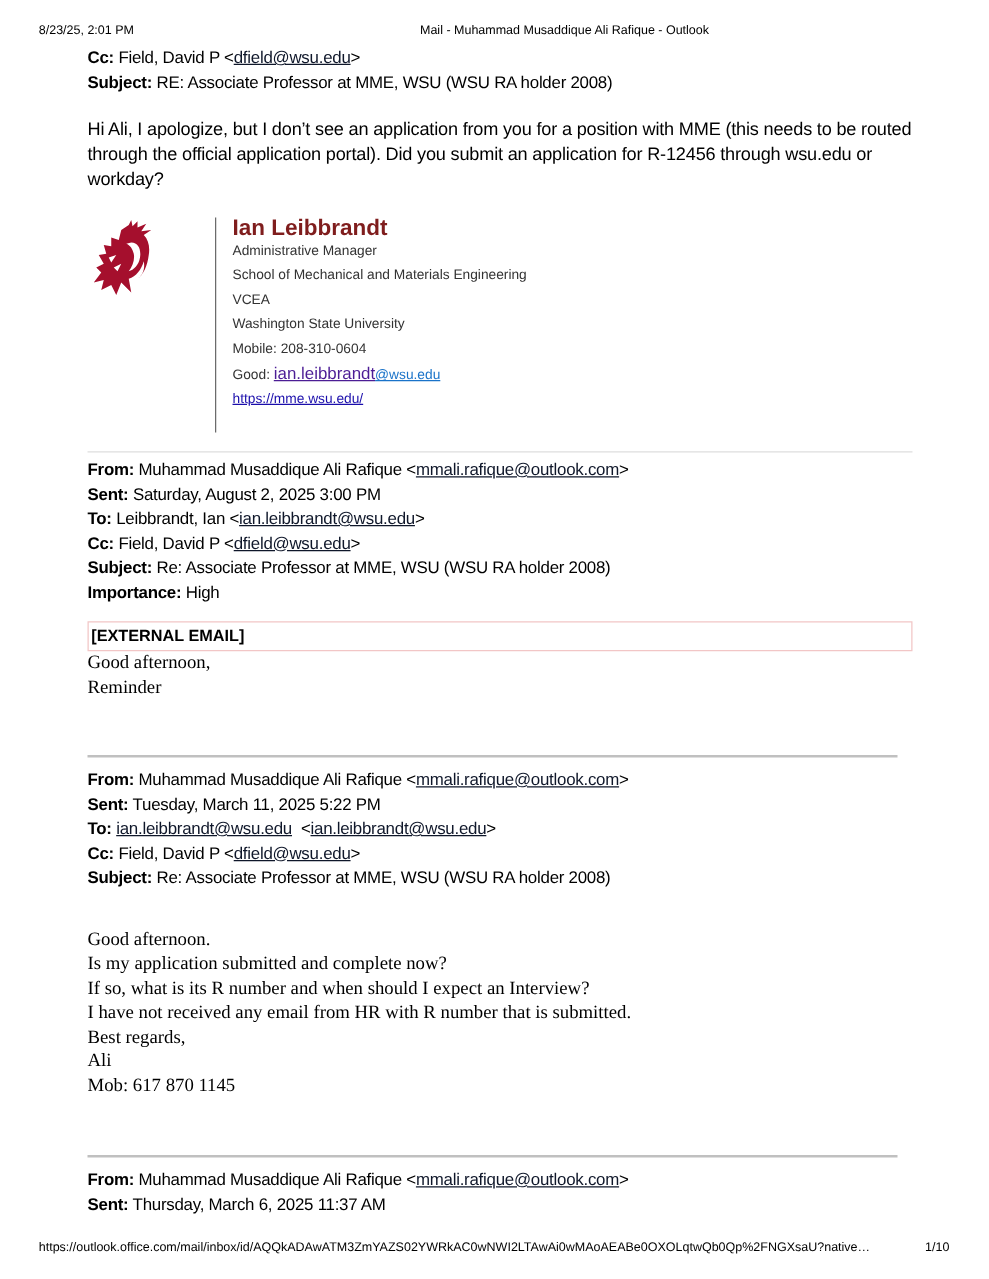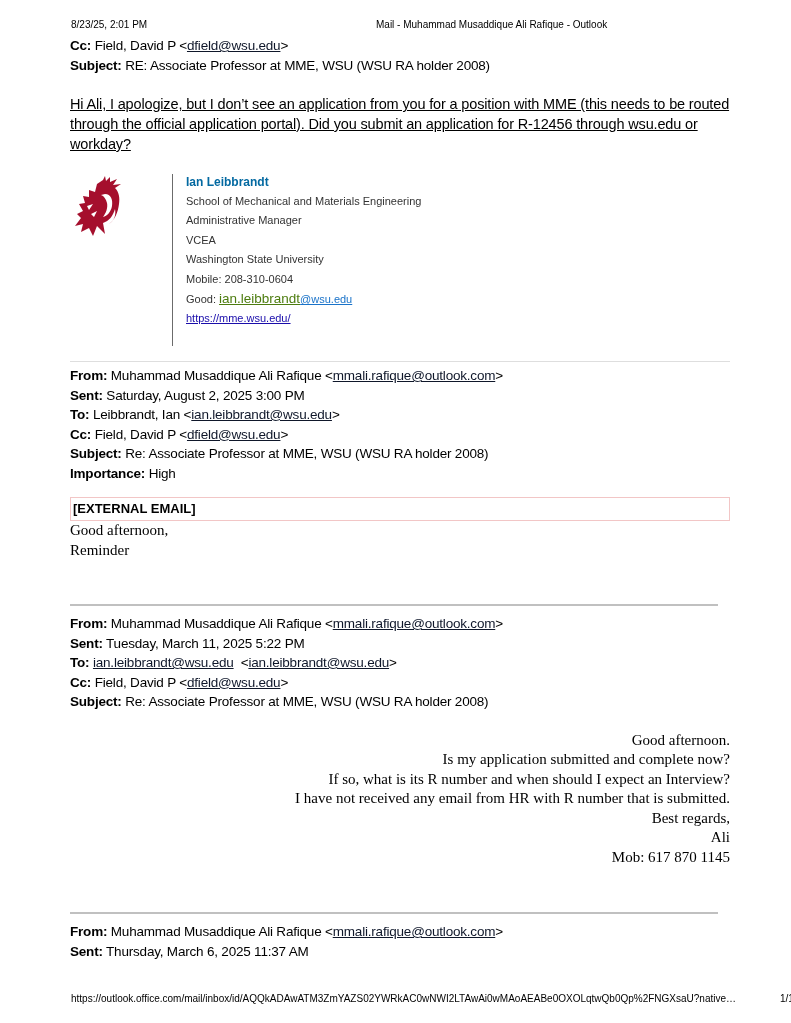--- a/index.html
+++ b/index.html
@@ -1,40 +1,40 @@
 <!DOCTYPE html>
 <html><head>
 <meta charset="utf-8">
 <style>
   html, body { margin: 0; padding: 0; background: #ffffff; }
   body { width: 791px; height: 1023px; position: relative; overflow: hidden; color: #000; }
   .print-header, .print-footer {
     position: absolute; left: 0; right: 0;
-    font-family: "Liberation Sans", sans-serif; font-size: 10px; color: #000; margin-left: 40px;
+    font-family: "Liberation Sans", sans-serif; font-size: 10px; color: #000;
   }
   .print-header { top: 19px; height: 14px; }
   .print-header .date { position: absolute; left: 31px; }
   .print-header .title { position: absolute; left: 336px; }
   .print-footer { top: 993px; height: 14px; }
   .print-footer .url { position: absolute; left: 31px; }
   .print-footer .page { position: absolute; left: 740px; }
 
   .content { position: absolute; left: 70px; top: 36px; width: 660px; }
   .calibri { font-family: "Liberation Sans", sans-serif; font-size: 13.5px; line-height: 19.5px; letter-spacing: -0.2px; }
   .hdr-line b { font-weight: bold; }
   a.lnk { color: #0f172a; text-decoration: underline; }
-  .para { font-family: "Liberation Sans", sans-serif; font-size: 14.5px; line-height: 20px; letter-spacing: -0.15px; margin-top: 19px; text-decoration: underline; }
+  .para { font-family: "Liberation Sans", sans-serif; font-size: 14.5px; line-height: 20px; letter-spacing: -0.15px; margin-top: 19px; }
 
   .sig { position: relative; margin-top: 16px; height: 176px; }
   .sig .logo { position: absolute; left: 5px; top: 6px; width: 48px; height: 62px; }
   .sig .vline { position: absolute; left: 102px; top: 4px; width: 1px; height: 172px; background: #6b6b6b; }
   .sig .lines { position: absolute; left: 116px; top: 0; font-family: "Liberation Sans", sans-serif; font-size: 11px; color: #333; }
-  .sig .name { color: #0369a1; font-weight: bold; font-size: 12px; line-height: 20px; margin-top: 2px; }
+  .sig .name { color: #7f1d1d; font-weight: bold; font-size: 18px; line-height: 20px; margin-top: 2px; }
   .sig .line { line-height: 19.4px; }
-  .sig .email-link { color: #4d7c0f; font-size: 13.5px; text-decoration: underline; }
+  .sig .email-link { color: #4c1d95; font-size: 13.5px; text-decoration: underline; }
   .sig .email-small { color: #1a73c9; font-size: 11px; text-decoration: underline; }
   .sig .web { color: #1a0dab; text-decoration: underline; font-size: 11px; }
 
   .divider-light { height: 1px; background: #dedede; margin-top: 15px; margin-bottom: 4px; width: 660px; }
   .divider-gray { height: 2px; background: #c0c0c0; width: 648px; }
 
   .ext-box { margin-top: 14px; border: 1px solid #f2c6c6; height: 22px; width: 656px; font-family: "Liberation Sans", sans-serif; font-weight: bold; font-size: 13px; line-height: 22px; padding-left: 2px; }
   .serif { font-family: "Liberation Serif", serif; font-size: 15px; line-height: 19.5px; }
 </style>
 </head>
@@ -62,22 +62,22 @@
 
   <div class="sig">
     <svg class="logo" viewBox="0 0 48 62">
       <path d="M28 4 L30 0 L31 5 L35 1 L35 6 L42 3 L38 9 L46 8 L40 12 C44 16 45 22 44 28 C43 36 40 44 34 48 C40 44 41 38 40 33 C38 40 34 45 28 47 L30 58 L22 50 L18 60 L14 52 L6 56 L8 48 L0 50 L6 42 L2 38 L8 35 L4 28 L10 27 L8 20 L14 21 L14 14 L20 16 L22 8 Z" fill="#a50f2d"></path>
       <path d="M30 18 C36 18 38 24 37 30 C36 36 32 40 28 41 C31 37 33 32 32 27 C31 23 29 20 26 19 Z" fill="#ffffff"></path>
       <path d="M12 30 L18 28 L14 34 Z M16 38 L22 35 L19 41 Z" fill="#ffffff"></path>
     </svg>
     <div class="vline"></div>
     <div class="lines">
       <div class="name">Ian Leibbrandt</div>
+      <div class="line">Administrative Manager</div>
       <div class="line">School of Mechanical and Materials Engineering</div>
-      <div class="line">Administrative Manager</div>
       <div class="line">VCEA</div>
       <div class="line">Washington State University</div>
       <div class="line">Mobile: 208-310-0604</div>
       <div class="line">
         <span>Good: </span><a><span class="email-link">ian.leibbrandt</span><span class="email-small">@wsu.edu</span></a>
       </div>
       <div class="line">
         <a class="web">https://mme.wsu.edu/</a>
       </div>
     </div>
@@ -103,21 +103,21 @@
   <div class="divider-gray" style="margin-top:44px;margin-bottom:8px;"></div>
 
   <div class="calibri">
     <div class="hdr-line"><b>From:</b> <span>Muhammad Musaddique Ali Rafique</span> &lt;<a class="lnk">mmali.rafique@outlook.com</a>&gt;</div>
     <div class="hdr-line"><b>Sent:</b> <span>Tuesday, March 11, 2025 5:22 PM</span></div>
     <div class="hdr-line"><b>To:</b> <a class="lnk">ian.leibbrandt@wsu.edu</a>&nbsp; &lt;<a class="lnk">ian.leibbrandt@wsu.edu</a>&gt;</div>
     <div class="hdr-line"><b>Cc:</b> <span>Field, David P</span> &lt;<a class="lnk">dfield@wsu.edu</a>&gt;</div>
     <div class="hdr-line"><b>Subject:</b> <span>Re: Associate Professor at MME, WSU (WSU RA holder 2008)</span></div>
   </div>
 
-  <div class="serif" style="margin-top:19px;text-align:right;">
+  <div class="serif" style="margin-top:31px;">
     <div>Good afternoon.</div>
     <div>Is my application submitted and complete now?</div>
     <div>If so, what is its R number and when should I expect an Interview?</div>
     <div>I have not received any email from HR with R number that is submitted.</div>
     <div>Best regards,</div>
     <div>Ali</div>
     <div>Mob: 617 870 1145</div>
   </div>
 
   <div class="divider-gray" style="margin-top:45px;margin-bottom:8px;"></div>

